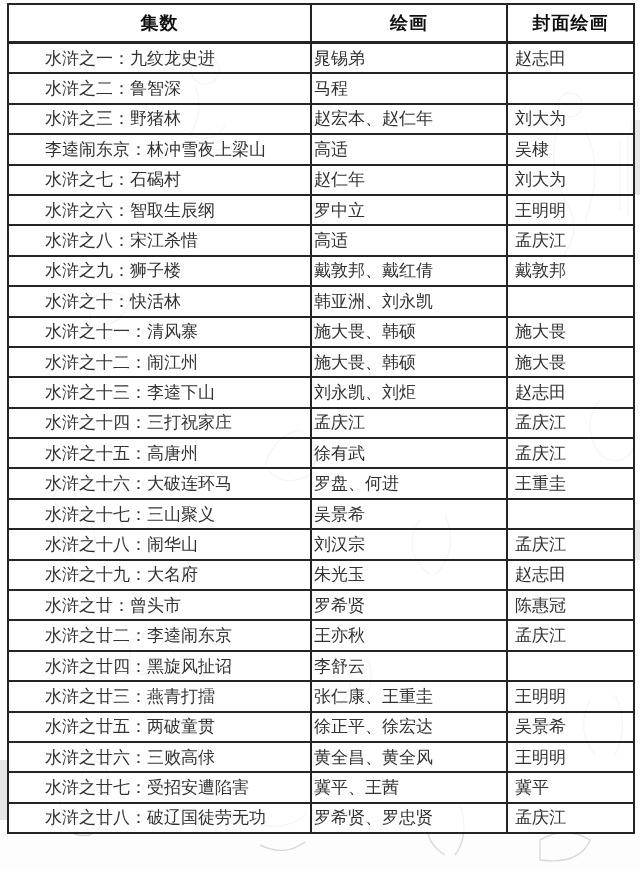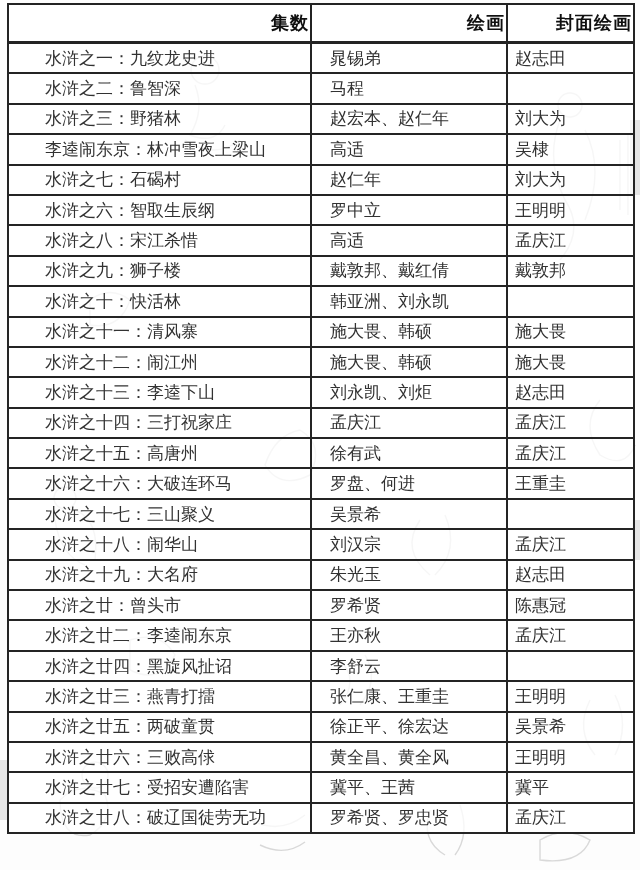--- a/index.html
+++ b/index.html
@@ -28,38 +28,38 @@
   table.roster col.c1{width:303px;}
   table.roster col.c2{width:196px;}
   table.roster col.c3{width:127px;}
   table.roster th{
     height:34px;
     border:2px solid #232323;
     border-bottom:3px solid #232323;
     font-size:18px;
     font-weight:bold;
     color:#101010;
-    text-align:right;
+    text-align:center;
     vertical-align:middle;
     background:rgba(255,255,255,0.88);
     letter-spacing:1px;
   }
   table.roster td{
     height:26.4px;
     border:2px solid #242424;
     font-size:17px;
     color:#323232;
     text-align:left;
     vertical-align:middle;
     background:rgba(255,255,255,0.76);
     white-space:nowrap;
     overflow:hidden;
   }
   table.roster td:nth-child(1){padding-left:36px;}
-  table.roster td:nth-child(2){padding-left:18px;}
+  table.roster td:nth-child(2){padding-left:2px;}
   table.roster td:nth-child(3){padding-left:7px;}
 </style>
 </head>
 <body>
 
 <div id="stage">
 
   <svg id="bg-art" viewBox="0 0 640 870" xmlns="http://www.w3.org/2000/svg">
     <g fill="none" stroke="#b5b5b5" stroke-width="1.4" opacity="0.5">
       <circle cx="205" cy="70" r="14"></circle>

